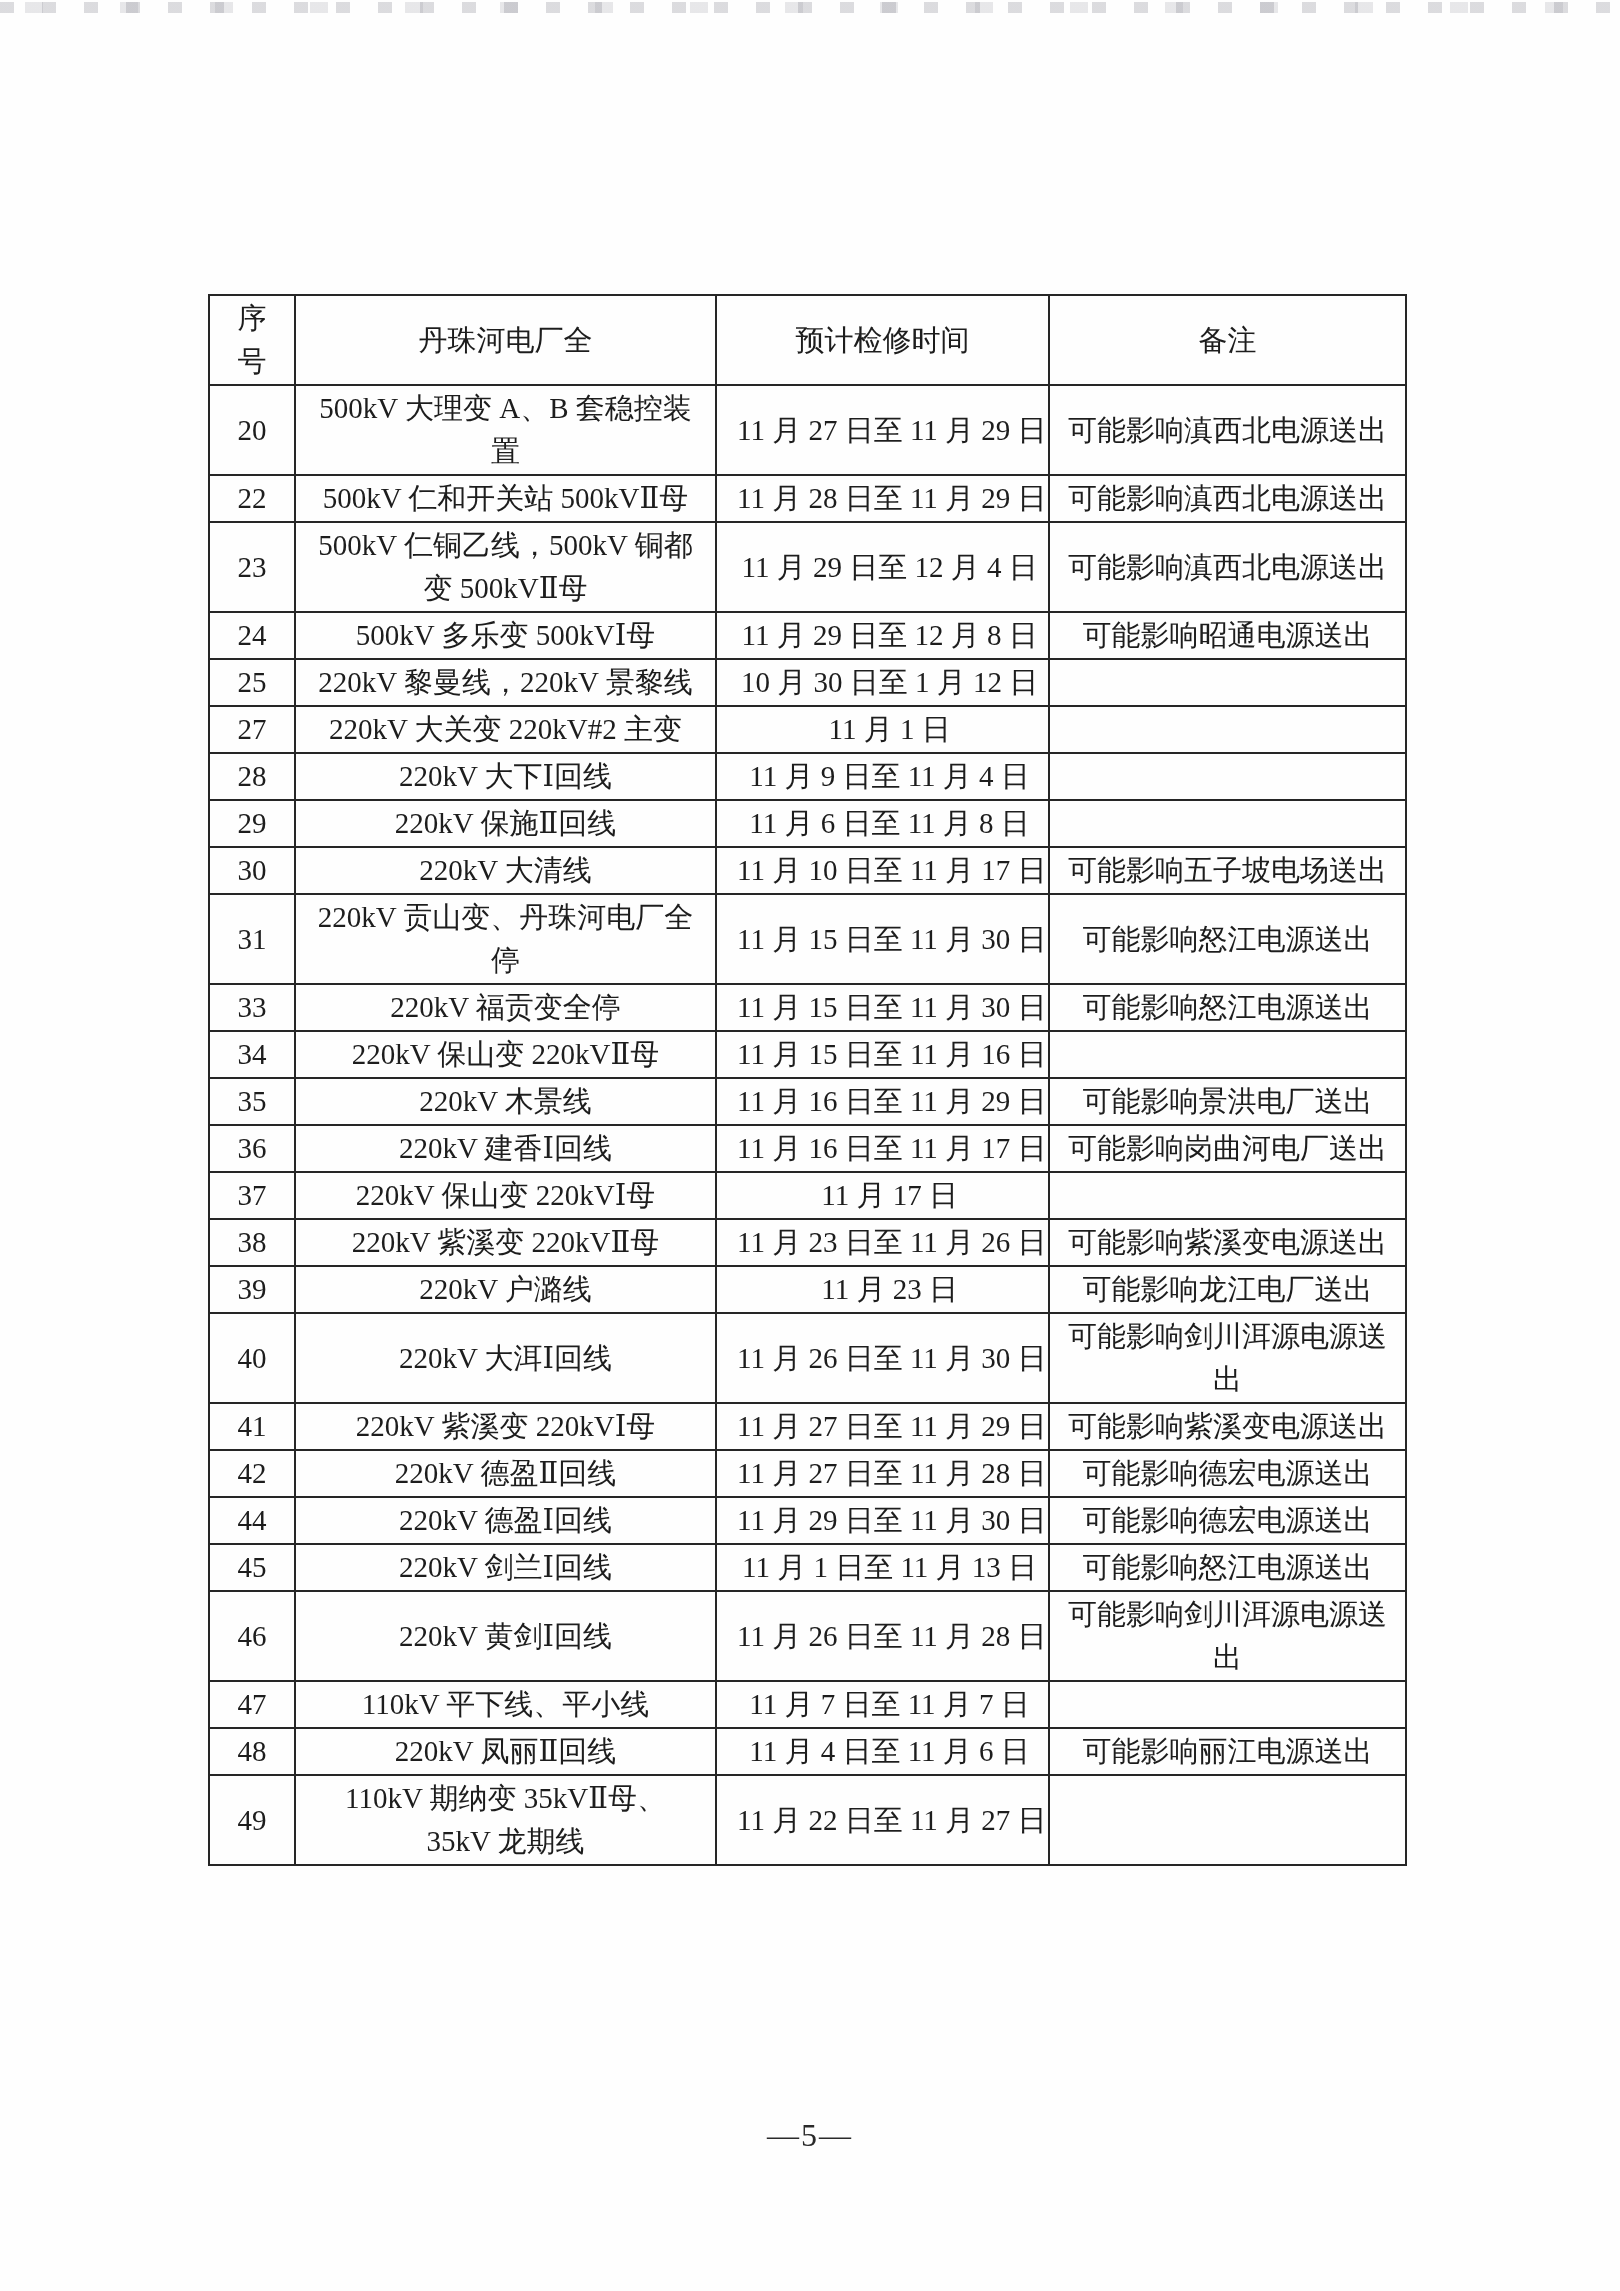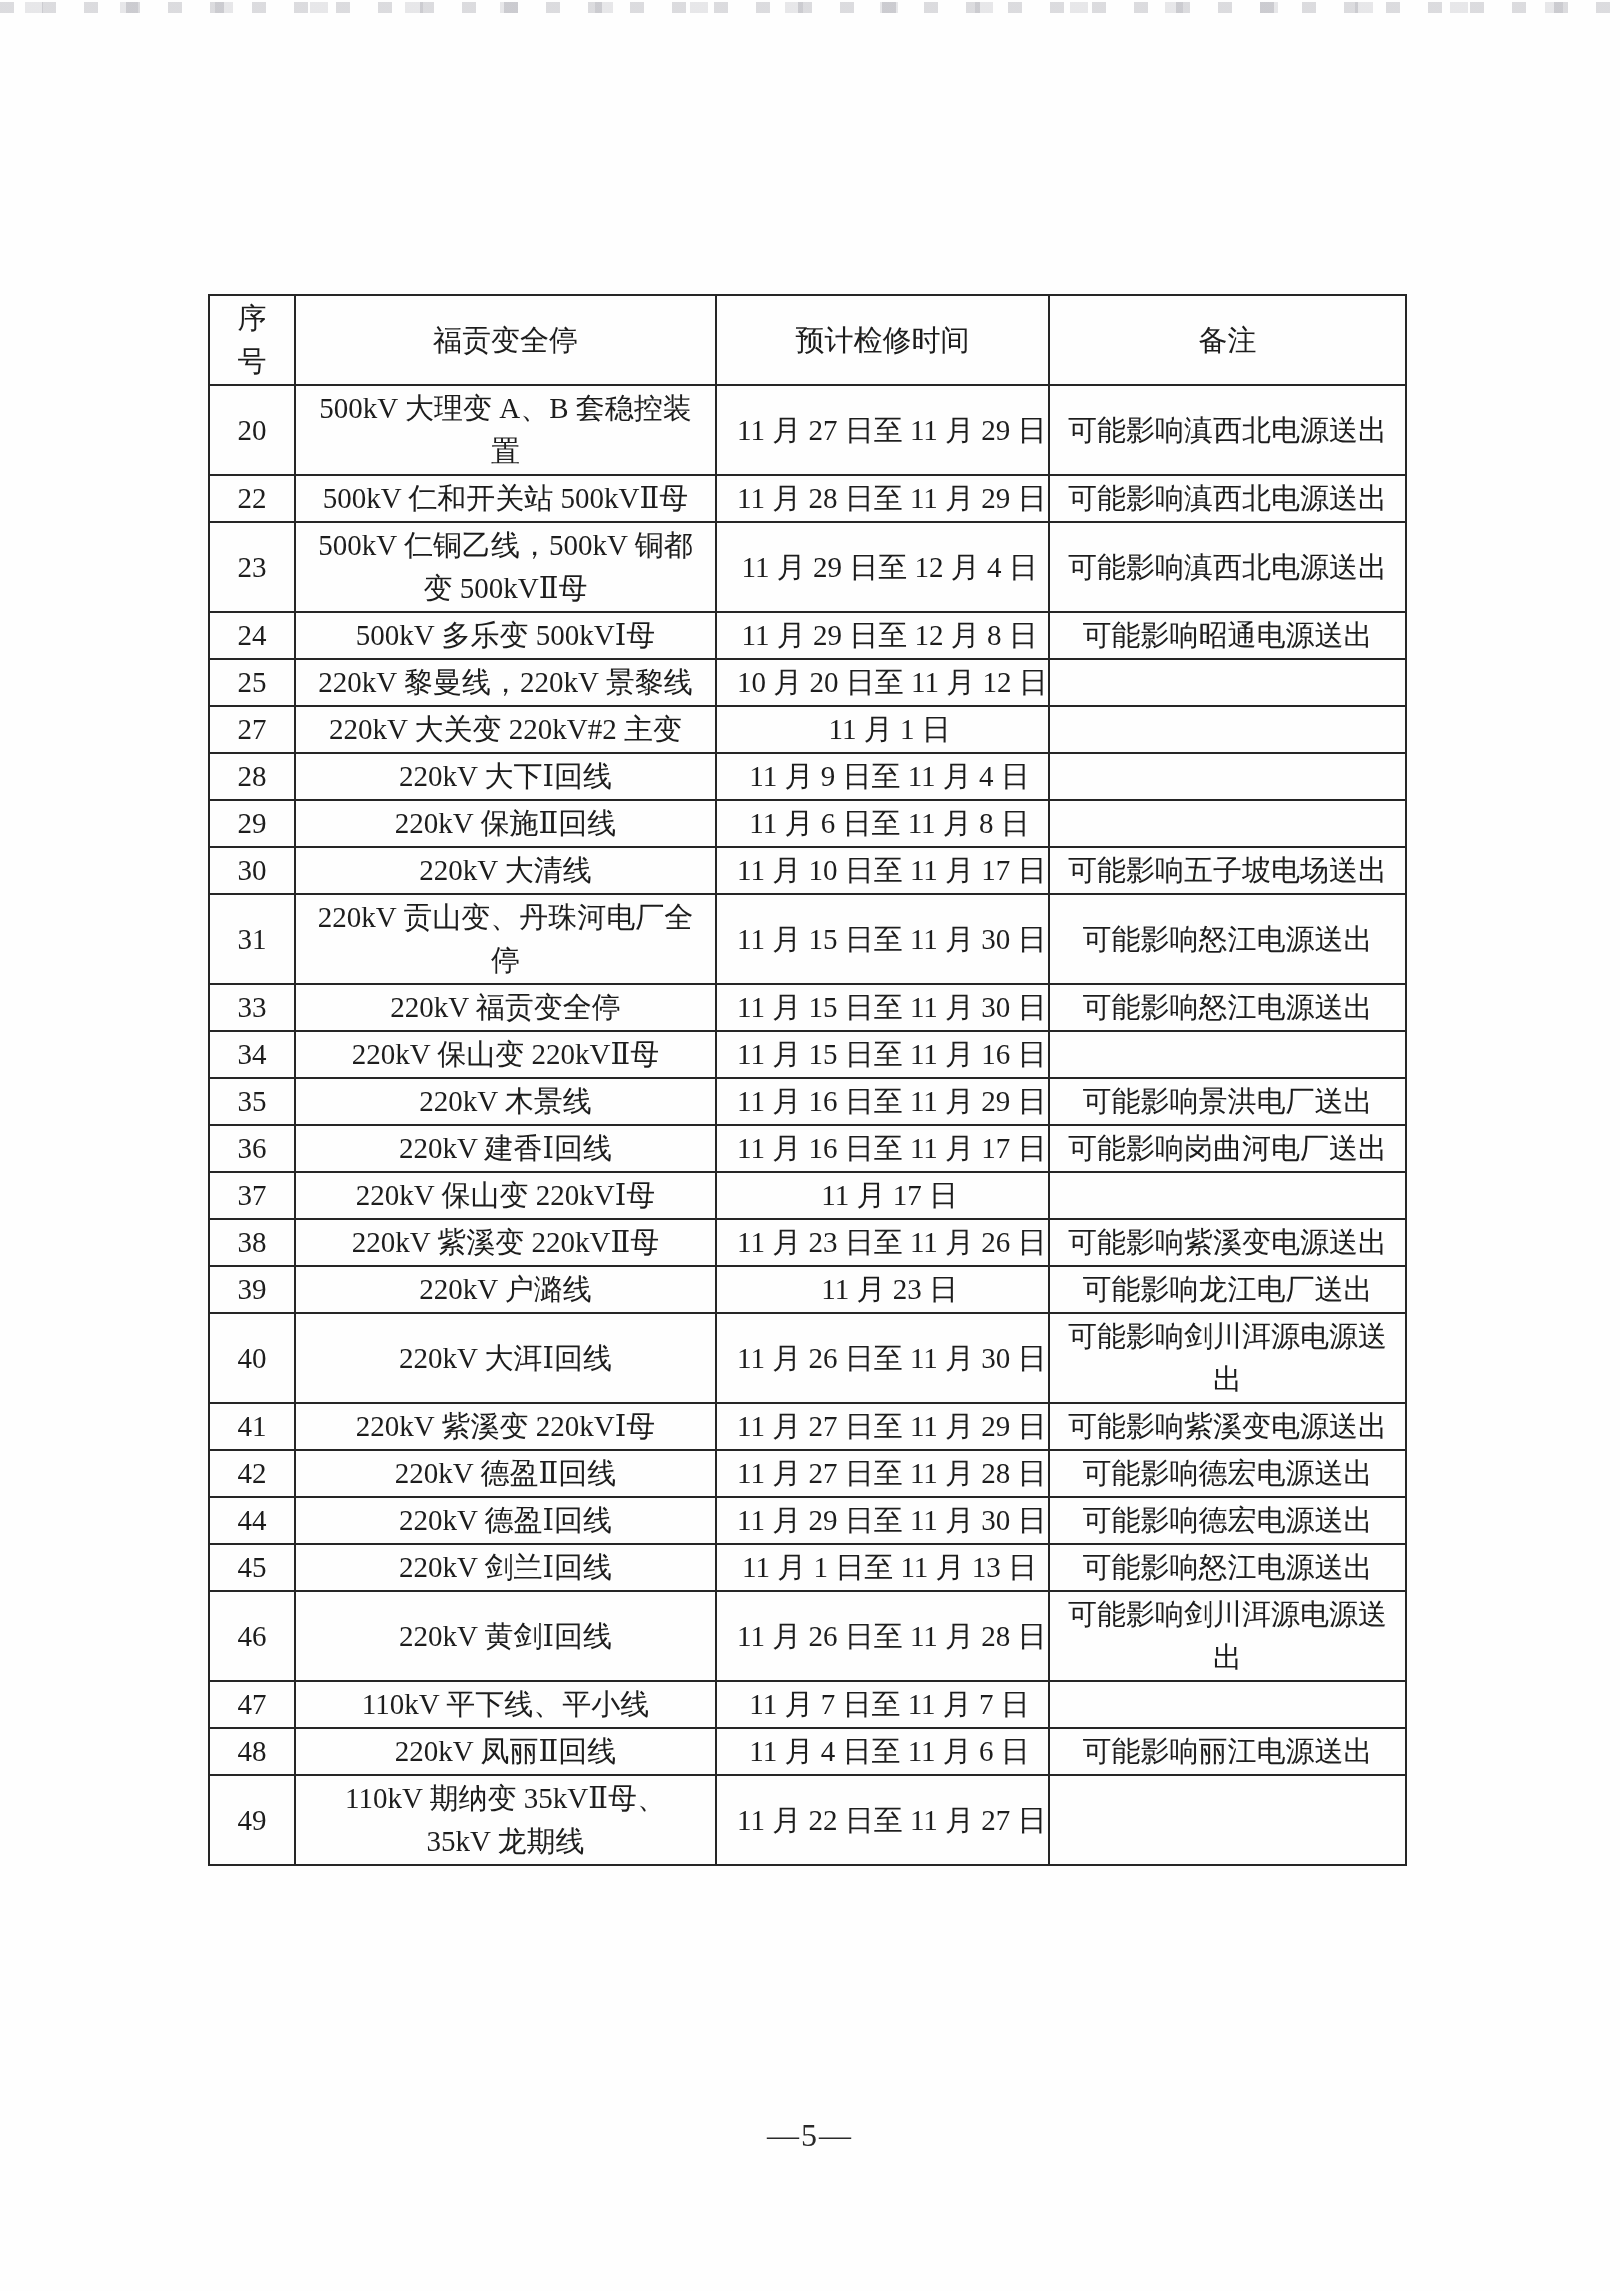--- a/index.html
+++ b/index.html
@@ -76,21 +76,21 @@
   <colgroup>
     <col style="width:86px">
     <col style="width:421px">
     <col style="width:333px">
     <col style="width:357px">
   </colgroup>
   <thead>
     <tr>
       <th>序
 号</th>
-      <th>福贡变全停</th>
+      <th>丹珠河电厂全</th>
       <th>预计检修时间</th>
       <th>备注</th>
     </tr>
   </thead>
   <tbody id="table-body">
   <tr>
     <td>20</td>
     <td>500kV 大理变 A、B 套稳控装
 置</td>
     <td class="time-cell">11 月 27 日至 11 月 29 日</td>
@@ -116,21 +116,21 @@
   <tr>
     <td>24</td>
     <td>500kV 多乐变 500kVⅠ母</td>
     <td class="time-cell">11 月 29 日至 12 月 8 日</td>
     <td>可能影响昭通电源送出</td>
   </tr>
 
   <tr>
     <td>25</td>
     <td>220kV 黎曼线，220kV 景黎线</td>
-    <td class="time-cell">10 月 20 日至 11 月 12 日</td>
+    <td class="time-cell">10 月 30 日至 1 月 12 日</td>
     <td></td>
   </tr>
 
 
   <tr>
     <td>27</td>
     <td>220kV 大关变 220kV#2 主变</td>
     <td class="time-cell">11 月 1 日</td>
     <td></td>
   </tr>

